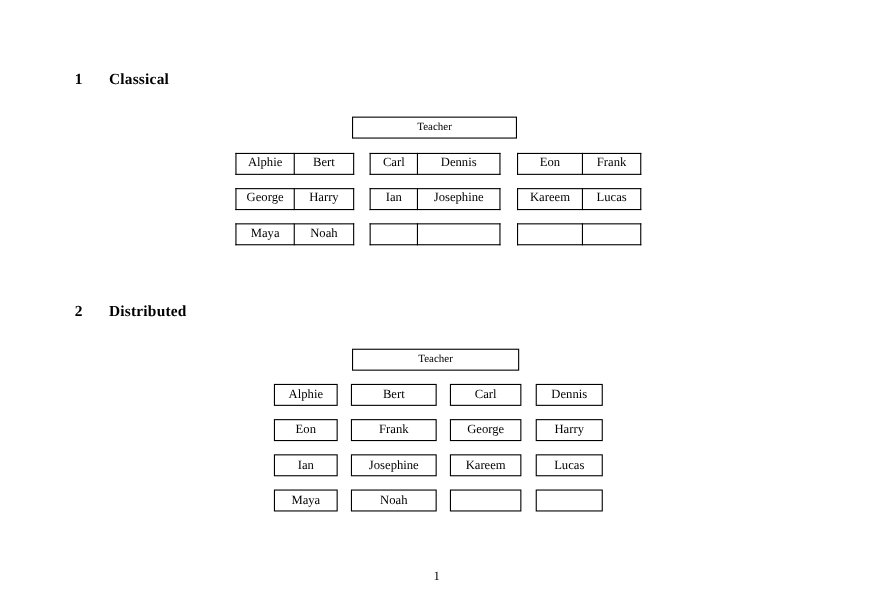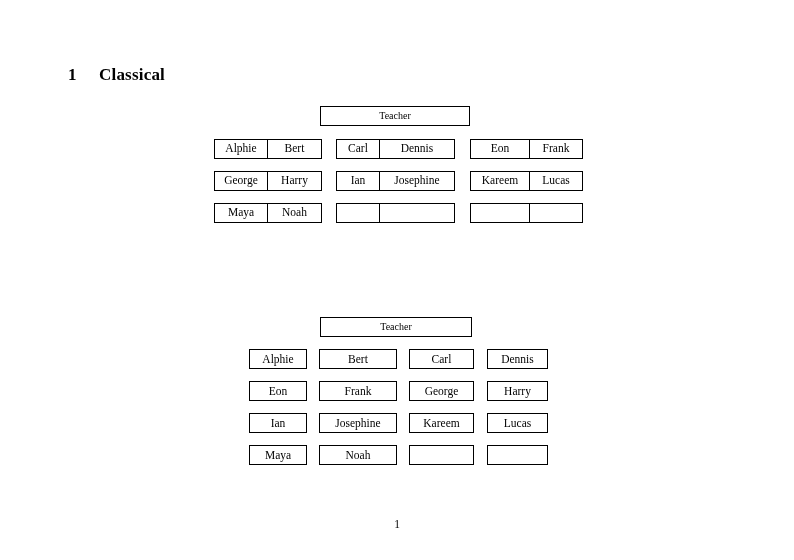--- a/index.html
+++ b/index.html
@@ -21,21 +21,21 @@
     position: absolute;
     left: 0;
     top: 0;
     width: 794px;
     height: 560px;
   }
 
   
   .section-heading {
     position: absolute;
-    font-size: 17px;
+    font-size: 14px;
     font-weight: bold;
     letter-spacing: 0.2px;
     white-space: nowrap;
     line-height: 1;
   }
   .section-heading .sec-num {
     display: inline-block;
     width: 31px;
   }
   #heading-classical   { left: 68px; top: 66px; }
@@ -244,20 +244,23 @@
         <col class="c2">
       </colgroup>
     <tbody>
         <tr>
       <td class="empty"></td>
       <td class="empty"></td>
     </tr>
   </tbody>
     </table>
 
+  <div class="section-heading" id="heading-distributed">
+    <span class="sec-num">2</span><span>Distributed</span>
+  </div>
 
   <div class="teacher-box" id="teacher-distributed">Teacher</div>
 
   <div class="dist-box dist-r1 dist-c1">Alphie</div>
   <div class="dist-box dist-r1 dist-c2">Bert</div>
   <div class="dist-box dist-r1 dist-c3">Carl</div>
   <div class="dist-box dist-r1 dist-c4">Dennis</div>
 
   <div class="dist-box dist-r2 dist-c1">Eon</div>
   <div class="dist-box dist-r2 dist-c2">Frank</div>

